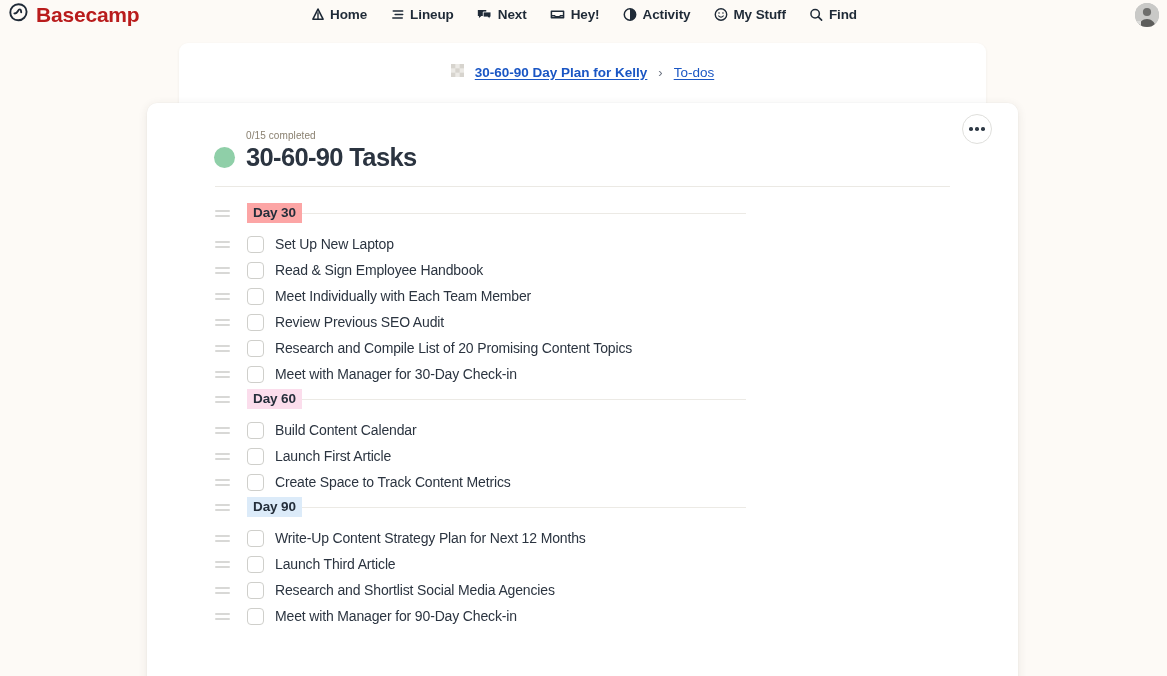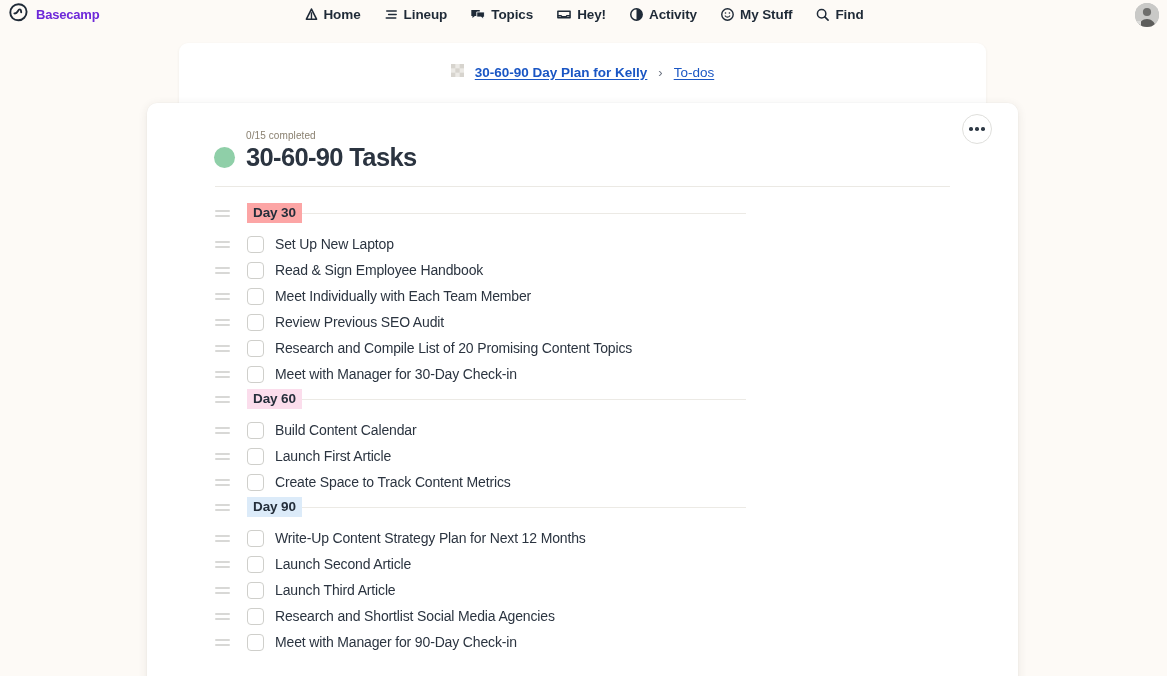--- a/index.html
+++ b/index.html
@@ -27,23 +27,23 @@
   }
 
   .brand {
     display: flex;
     align-items: center;
     gap: 7px;
     flex: 0 0 auto;
   }
   .brand-mark { display: block; }
   .brand-name {
-    font-size: 13px;
+    font-size: 21px;
     font-weight: 700;
-    color: #6d28d9;
+    color: #b91c1c;
     letter-spacing: -0.2px;
   }
 
   .nav-center {
     position: absolute;
     left: 50%;
     transform: translateX(-50%);
     display: flex;
     align-items: center;
     gap: 23px;
@@ -287,21 +287,21 @@
       <span>Lineup</span>
     </div>
 
     <div class="nav-item">
       <span>
         <svg width="16" height="15" viewBox="0 0 17 16">
           <path d="M1.4 3.1h9v6.4H5.2L2.6 11.7V9.5H1.4z" fill="#1f2a37"></path>
           <path d="M7.2 5.3h8.2v5.4h-1.1v2.1l-2.5-2.1H7.2z" fill="#1f2a37" stroke="#fff" stroke-width="0.9"></path>
         </svg>
       </span>
-      <span>Topics</span>
+      <span>Next</span>
     </div>
 
     <div class="nav-item">
       <span>
         <svg width="16" height="15" viewBox="0 0 17 16">
           <path d="M2 4.5h13v7H2z" fill="none" stroke="#1f2a37" stroke-width="1.6" stroke-linejoin="round"></path>
           <path d="M2 9.2h3.4l.9 1.3h4.4l.9-1.3H15" fill="none" stroke="#1f2a37" stroke-width="1.6" stroke-linejoin="round"></path>
         </svg>
       </span>
       <span>Hey!</span>
@@ -492,28 +492,20 @@
           </span>
           <span class="checkbox"></span>
           <span class="todo-label">Write-Up Content Strategy Plan for Next 12 Months</span>
         </div>
         <div class="todo">
           <span class="handle">
             <span></span>
             <span></span>
           </span>
           <span class="checkbox"></span>
-          <span class="todo-label">Launch Second Article</span>
-        </div>
-        <div class="todo">
-          <span class="handle">
-            <span></span>
-            <span></span>
-          </span>
-          <span class="checkbox"></span>
           <span class="todo-label">Launch Third Article</span>
         </div>
         <div class="todo">
           <span class="handle">
             <span></span>
             <span></span>
           </span>
           <span class="checkbox"></span>
           <span class="todo-label">Research and Shortlist Social Media Agencies</span>
         </div>

